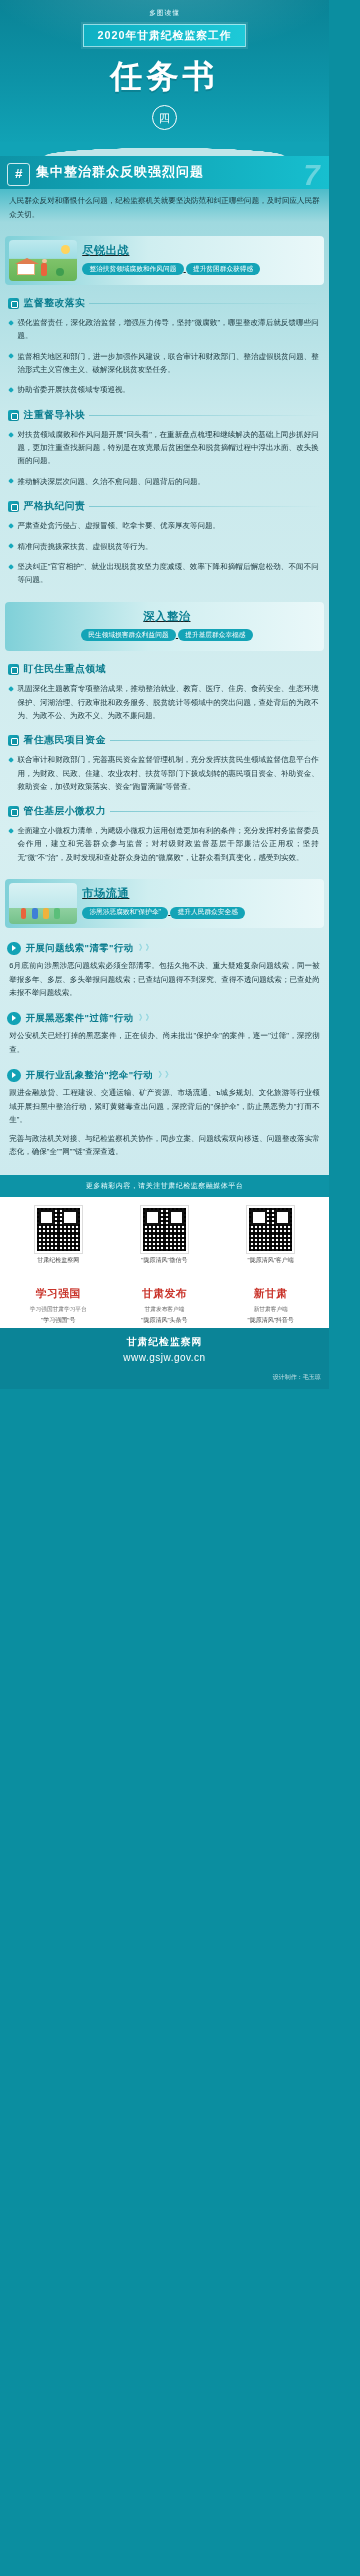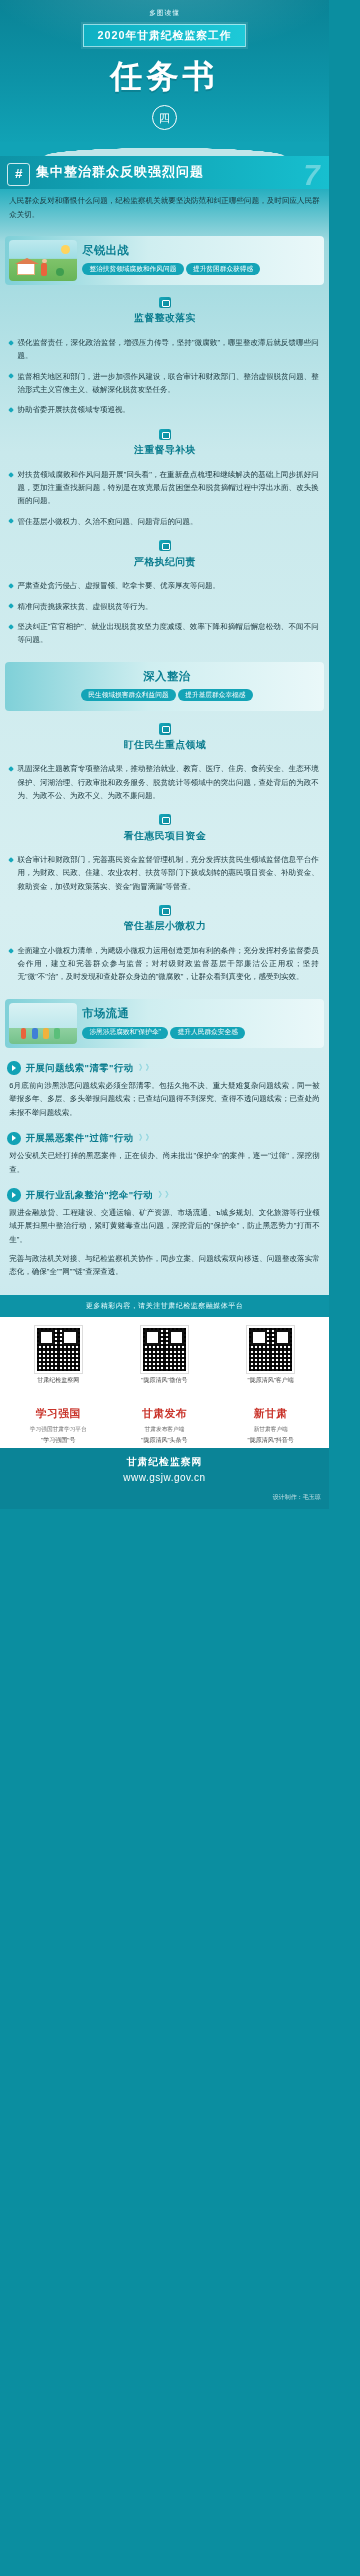--- a/index.html
+++ b/index.html
@@ -116,20 +116,21 @@
 
   
   .illus-band {
     position: relative;
     margin: 5.2px 5.2px 4.1px 5.2px;
     border-radius: 4.1px;
     background: linear-gradient(90deg,#7fd0d8,#cfeef0 45%, #eaf8f9);
     padding: 7.2px 8.2px 7.2px 77px;
     min-height: 49px;
     overflow: hidden;
+    text-decoration: underline;
   }
   .illus-band .ill {
     position:absolute; left: 4.1px; top: 4.1px;
     width: 68px; height: 41px;
     border-radius: 4.1px;
     background: linear-gradient(180deg,#bde9ee 0%, #9fdde4 45%, #7fc36a 46%, #67b457 100%);
     overflow:hidden;
   }
   .illus-band .ill .sun {
     position:absolute; right: 7.2px; top: 5.2px; width: 9.3px; height: 9.3px;
@@ -173,21 +174,20 @@
   }
   .illus-band.center { padding-left: 13px; text-align:center; }
 
   
   .block { padding: 1px 7.2px 5.2px 7.2px; }
   .sub-h {
     display: flex;
     align-items: center;
     gap: 4.1px;
     margin: 7.2px 0 4.1px 1px;
-    flex-direction: column;
   }
   .sub-h .sq {
     width: 11.3px; height: 11.3px;
     background: linear-gradient(135deg,#15a8bb,#0c8698);
     border-radius: 2.1px;
     position: relative;
     flex: 0 0 auto;
   }
   .sub-h .sq:after{
     content:"";
@@ -380,21 +380,21 @@
       <li>协助省委开展扶贫领域专项巡视。</li>
     </ul>
 
     <div class="sub-h">
       <span class="sq"></span>
       <span class="t">注重督导补块</span>
       <span class="rule"></span>
     </div>
     <ul class="items">
       <li>对扶贫领域腐败和作风问题开展"回头看"，在重新盘点梳理和继续解决的基础上同步抓好问题，更加注重查找新问题，特别是在攻克最后贫困堡垒和脱贫摘帽过程中浮出水面、改头换面的问题。</li>
-      <li>管住基层小微权力、久治不愈问题、问题背后的问题。</li>
+      <li>推动解决深层次问题、久治不愈问题、问题背后的问题。</li>
     </ul>
 
     <div class="sub-h">
       <span class="sq"></span>
       <span class="t">严格执纪问责</span>
       <span class="rule"></span>
     </div>
     <ul class="items">
       <li>严肃查处贪污侵占、虚报冒领、吃拿卡要、优亲厚友等问题。</li>
       <li>精准问责挑拨家扶贫、虚假脱贫等行为。</li>

